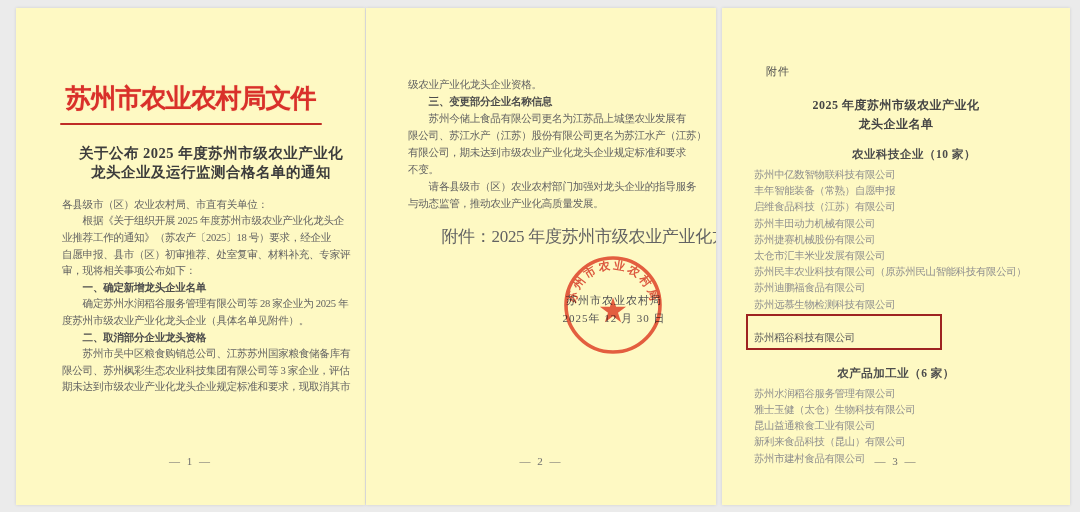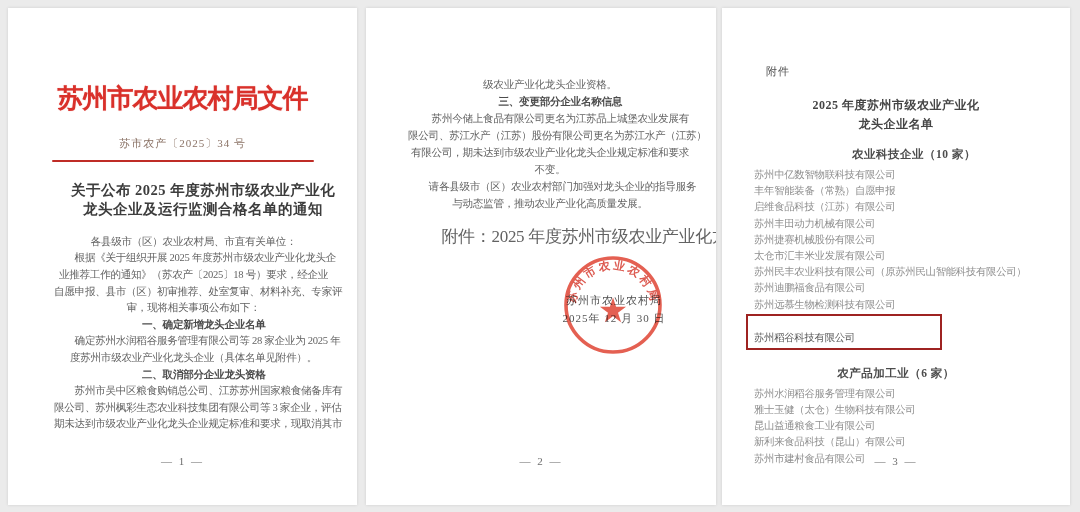--- a/index.html
+++ b/index.html
@@ -4,25 +4,25 @@
 <style>
   * { margin:0; padding:0; box-sizing:border-box; }
   html,body { width:1080px; height:512px; overflow:hidden; }
   body {
     background:#ebebeb;
     font-family:"Liberation Serif","DejaVu Serif",serif;
     position:relative;
   }
   .page {
     position:absolute; top:8px; height:497px;
-    background:#ffffff;
+    background:#fef9c3;
     box-shadow:0 0 3px rgba(0,0,0,.12);
     overflow:hidden;
   }
-  #page1 { left:8px;   width:349px; }
+  #page1 { left:16px;   width:349px; }
   #page2 { left:366px; width:350px; }
   #page3 { left:722px; width:348px; }
 
   
   .org-header {
     margin-top:76px; text-align:center;
     font-size:26px; font-weight:bold; letter-spacing:-1px;
     color:#d9302a; line-height:1.15;
     text-shadow:0 0 1px rgba(217,48,42,.45);
   }
@@ -36,21 +36,21 @@
   }
   .doc-title {
     margin-top:19px; text-align:center;
     font-size:14.5px; font-weight:bold; color:#3d3d3d;
     line-height:19px; letter-spacing:.5px;padding-left:41px;
   }
   .body-block {
     margin:15px 24px 0 46px;
     font-size:10.6px; color:#636363; letter-spacing:-.3px;
   }
-  .body-block p { line-height:16.6px; white-space:nowrap;text-align:center; }
+  .body-block p { line-height:16.6px; white-space:nowrap; }
   .body-block p.bold { font-weight:bold; color:#4c4c4c; }
   .page-footer {
     position:absolute; bottom:38px; left:0; right:0;
     text-align:center; font-size:11px; color:#6e6e6e; letter-spacing:2px;
   }
 
   
   #page2 .body-block { margin-top:68px; margin-left:42px; margin-right:24px; }
   #page2 .body-block p { line-height:17px; }
   .attachment-line {
@@ -88,21 +88,20 @@
     display:inline-block; border:2px solid #9e2321;
     padding:14px 14px 3px 6px; margin:1px 0 2px -8px;
     min-width:196px; color:#5a5a5a; line-height:15px;
   }
 </style>
 </head>
 <body>
 
 <div class="page" id="page1">
   <div class="org-header">苏州市农业农村局文件</div>
-  <div class="doc-no">苏市农产〔2025〕34 号</div>
   <div class="red-rule"></div>
   <div class="doc-title">
     <div>关于公布 2025 年度苏州市级农业产业化</div>
     <div>龙头企业及运行监测合格名单的通知</div>
   </div>
   <div class="body-block">
 
   <p>各县级市（区）农业农村局、市直有关单位：</p>
       <p>　　根据《关于组织开展 2025 年度苏州市级农业产业化龙头企</p>
       <p>业推荐工作的通知》（苏农产〔2025〕18 号）要求，经企业</p>

